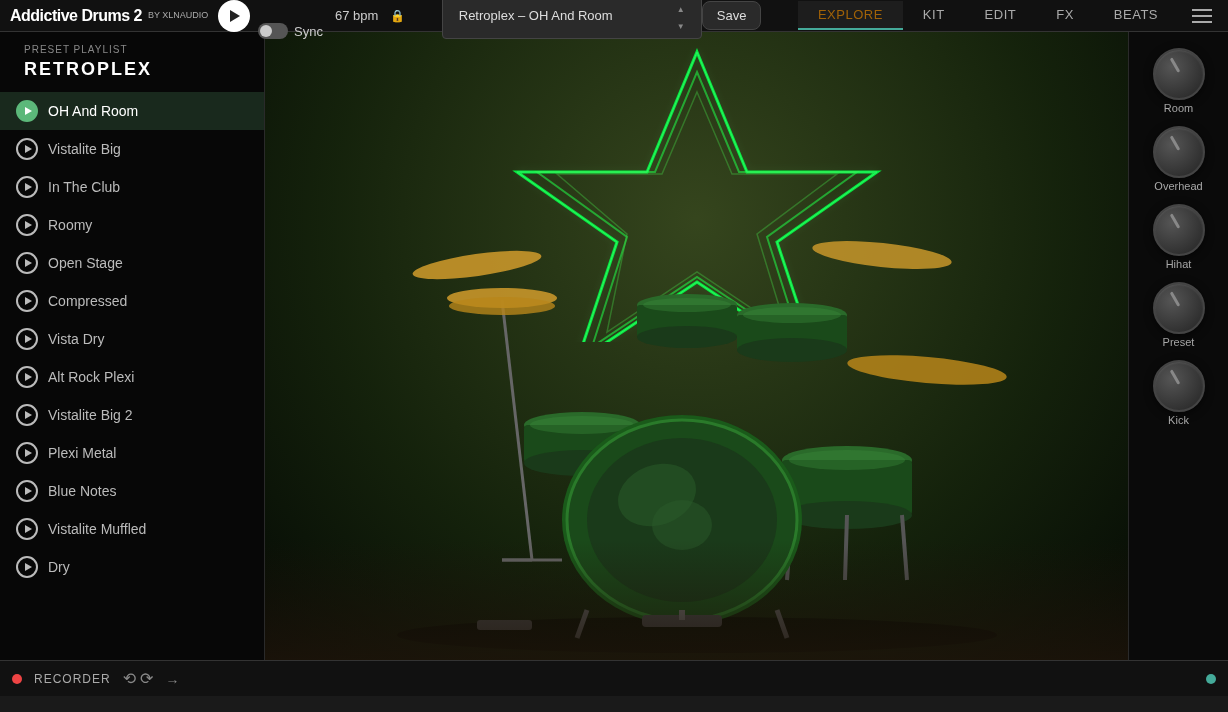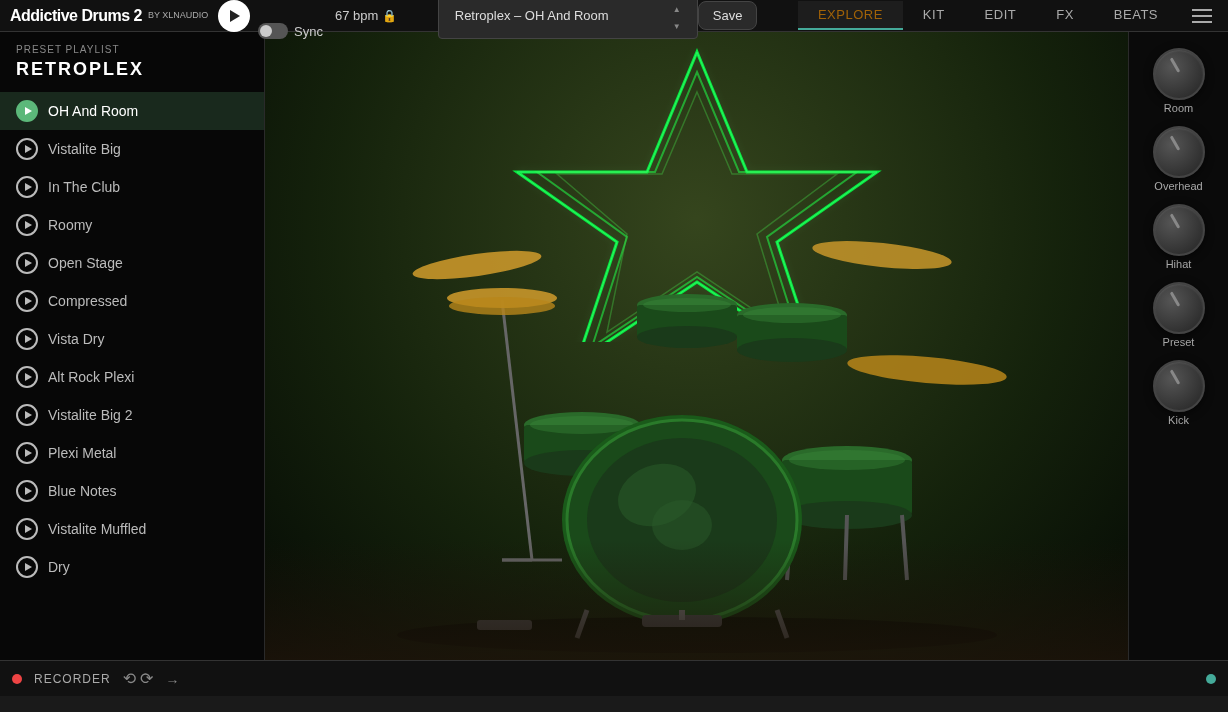--- a/index.html
+++ b/index.html
@@ -67,21 +67,21 @@
       background: #555; border-radius: 8px;
       position: relative; cursor: pointer;
     }
     .toggle::after {
       content: ''; position: absolute;
       width: 12px; height: 12px;
       background: #ccc; border-radius: 50%;
       top: 2px; left: 2px;
     }
     .bpm-area {
-      display: flex; align-items: center; gap: 4px;
+      display: flex; align-items: center; gap: 12px;
       color: #ccc; font-size: 13px;
       margin-left: 4px;
     }
     .lock-icon { color: #888; font-size: 12px; }
     .preset-selector {
       flex: 1;
       display: flex; align-items: center; justify-content: center;
     }
     .preset-btn {
       display: flex; align-items: center; gap: 8px;
@@ -127,21 +127,21 @@
 
     
     .sidebar {
       width: 265px;
       background: rgba(0,0,0,0.7);
       border-right: 1px solid #2a2a2a;
       display: flex; flex-direction: column;
       z-index: 5;
     }
     .sidebar-header {
-      padding: 12px 16px 8px;
+      padding: 12px 24px 8px;
     }
     .preset-playlist-label {
       font-size: 10px; color: #888; text-transform: uppercase; letter-spacing: 1px; margin-bottom: 4px;
     }
     .retroplex-title {
       font-size: 18px; font-weight: 700; color: #fff; letter-spacing: 2px;
     }
     .playlist-items {
       flex: 1; overflow-y: auto; padding: 4px 0;
     }

